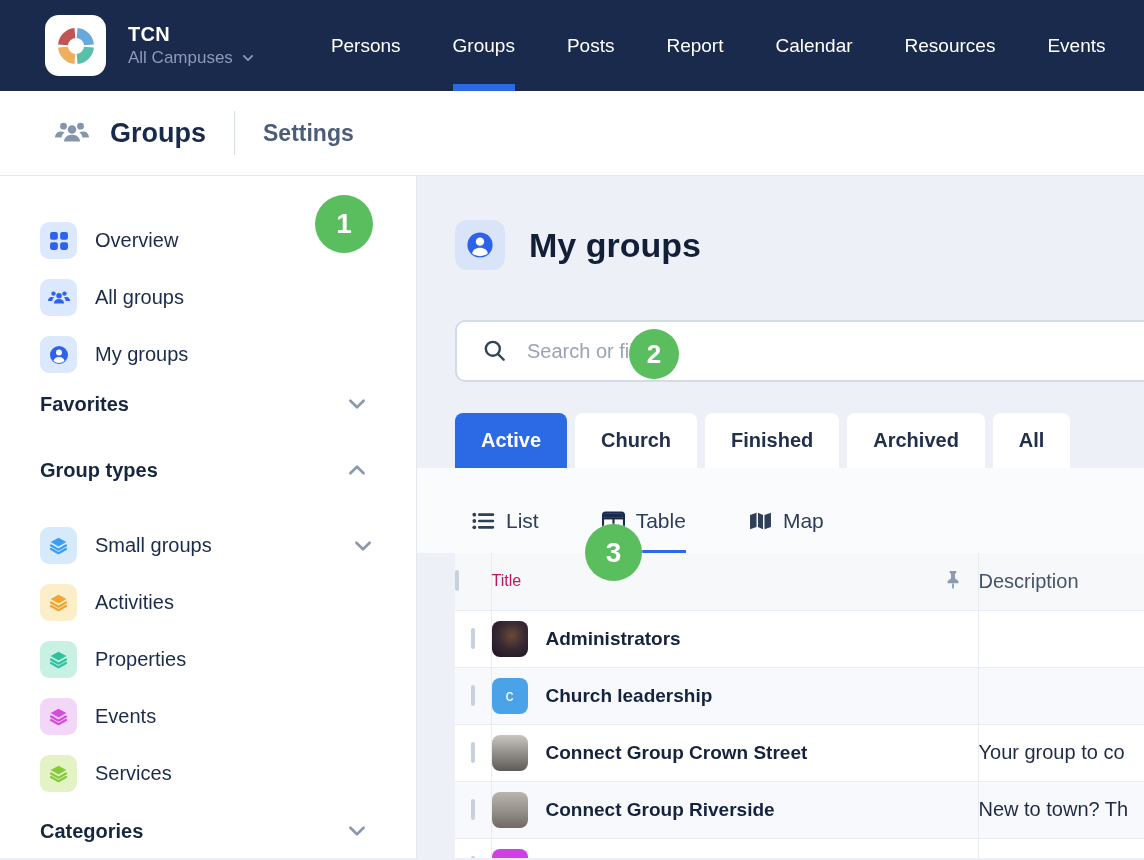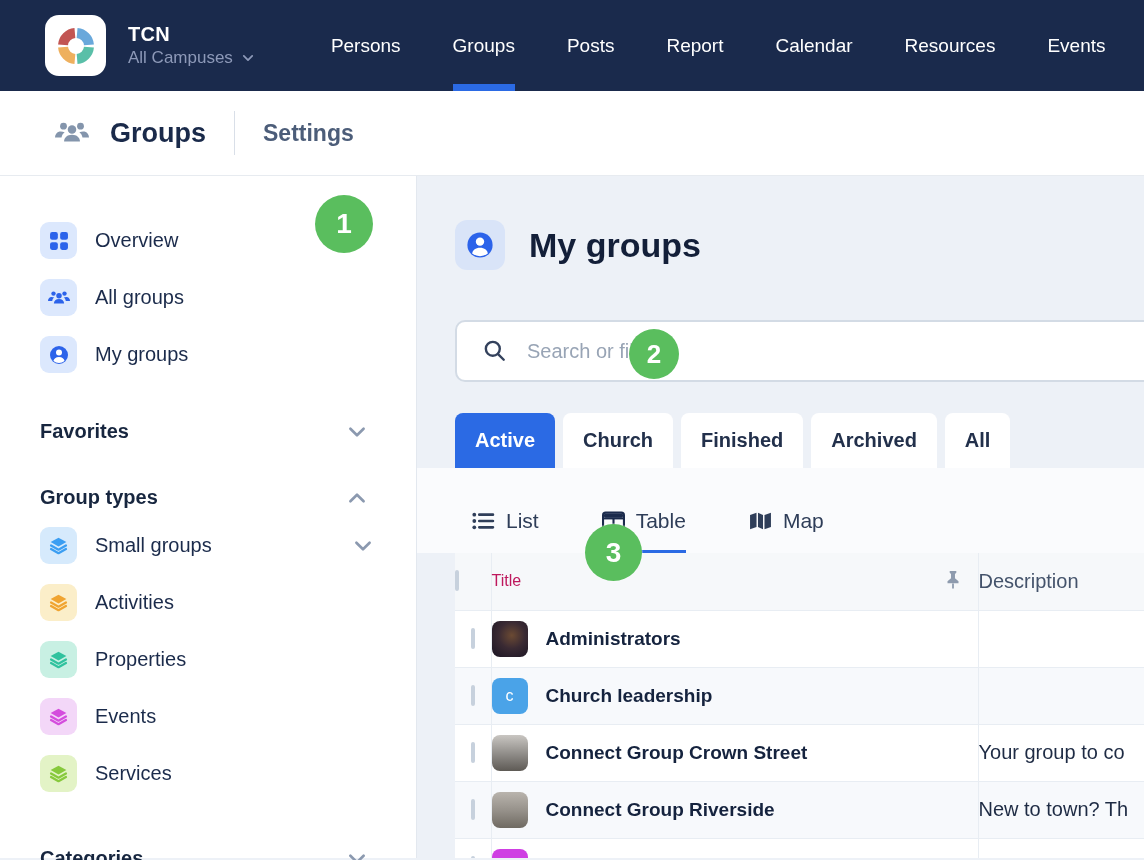--- a/index.html
+++ b/index.html
@@ -53,21 +53,21 @@
     width:417px; flex:0 0 417px; background:#ffffff;
     border-right:1px solid #e3e8ef; padding:36px 0 0 40px; position:relative;
   }
   .side-item { height:57px; display:flex; align-items:center; gap:18px; cursor:pointer; }
   .side-icon {
     width:37px; height:37px; border-radius:9px; background:#dce8fd;
     display:flex; align-items:center; justify-content:center; flex:0 0 auto;
   }
   .side-label { font-size:20px; color:#1b2b4b; }
   .side-section {
-    display:flex; align-items:flex-end; justify-content:space-between;
+    display:flex; align-items:flex-start; justify-content:space-between;
     padding-right:48px; cursor:pointer;
   }
   .side-section .sec-label { font-size:20px; font-weight:800; color:#17263f; }
   .sec-fav { margin-top:10px; height:50px; }
   .sec-types { margin-top:16px; height:50px; }
   .sec-cats { margin-top:18px; height:50px; }
   .type-list { margin-top:8px; }
   .type-item { height:57px; display:flex; align-items:center; gap:18px; cursor:pointer; padding-right:42px; }
   .type-item .grow { flex:1; }
   .chev { color:#8b99af; display:flex; }
@@ -93,21 +93,21 @@
   }
   .search-bar svg { color:#33415c; flex:0 0 auto; }
   .search-input {
     border:none; outline:none; flex:1; font-size:20px; height:100%;
     font-family:"Liberation Sans", sans-serif; color:#1b2b4b; background:transparent;
   }
   .search-input::placeholder { color:#98a4b5; }
 
   .status-tabs { margin-top:31px; display:flex; gap:8px; }
   .status-tab {
-    height:55px; padding:0 20px; background:#ffffff; border:none;
+    height:55px; padding:0 26px; background:#ffffff; border:none;
     border-radius:8px 8px 0 0; font-size:20px; font-weight:600; color:#22304b;
     font-family:"Liberation Sans", sans-serif; cursor:pointer;
   }
   .status-tab.active { background:#2b6ae4; color:#ffffff; }
 
   .view-band {
     margin-left:-38px; background:#fafbfd; height:85px;
     display:flex; align-items:flex-end; padding-left:55px; gap:63px;
   }
   .view-tab {

